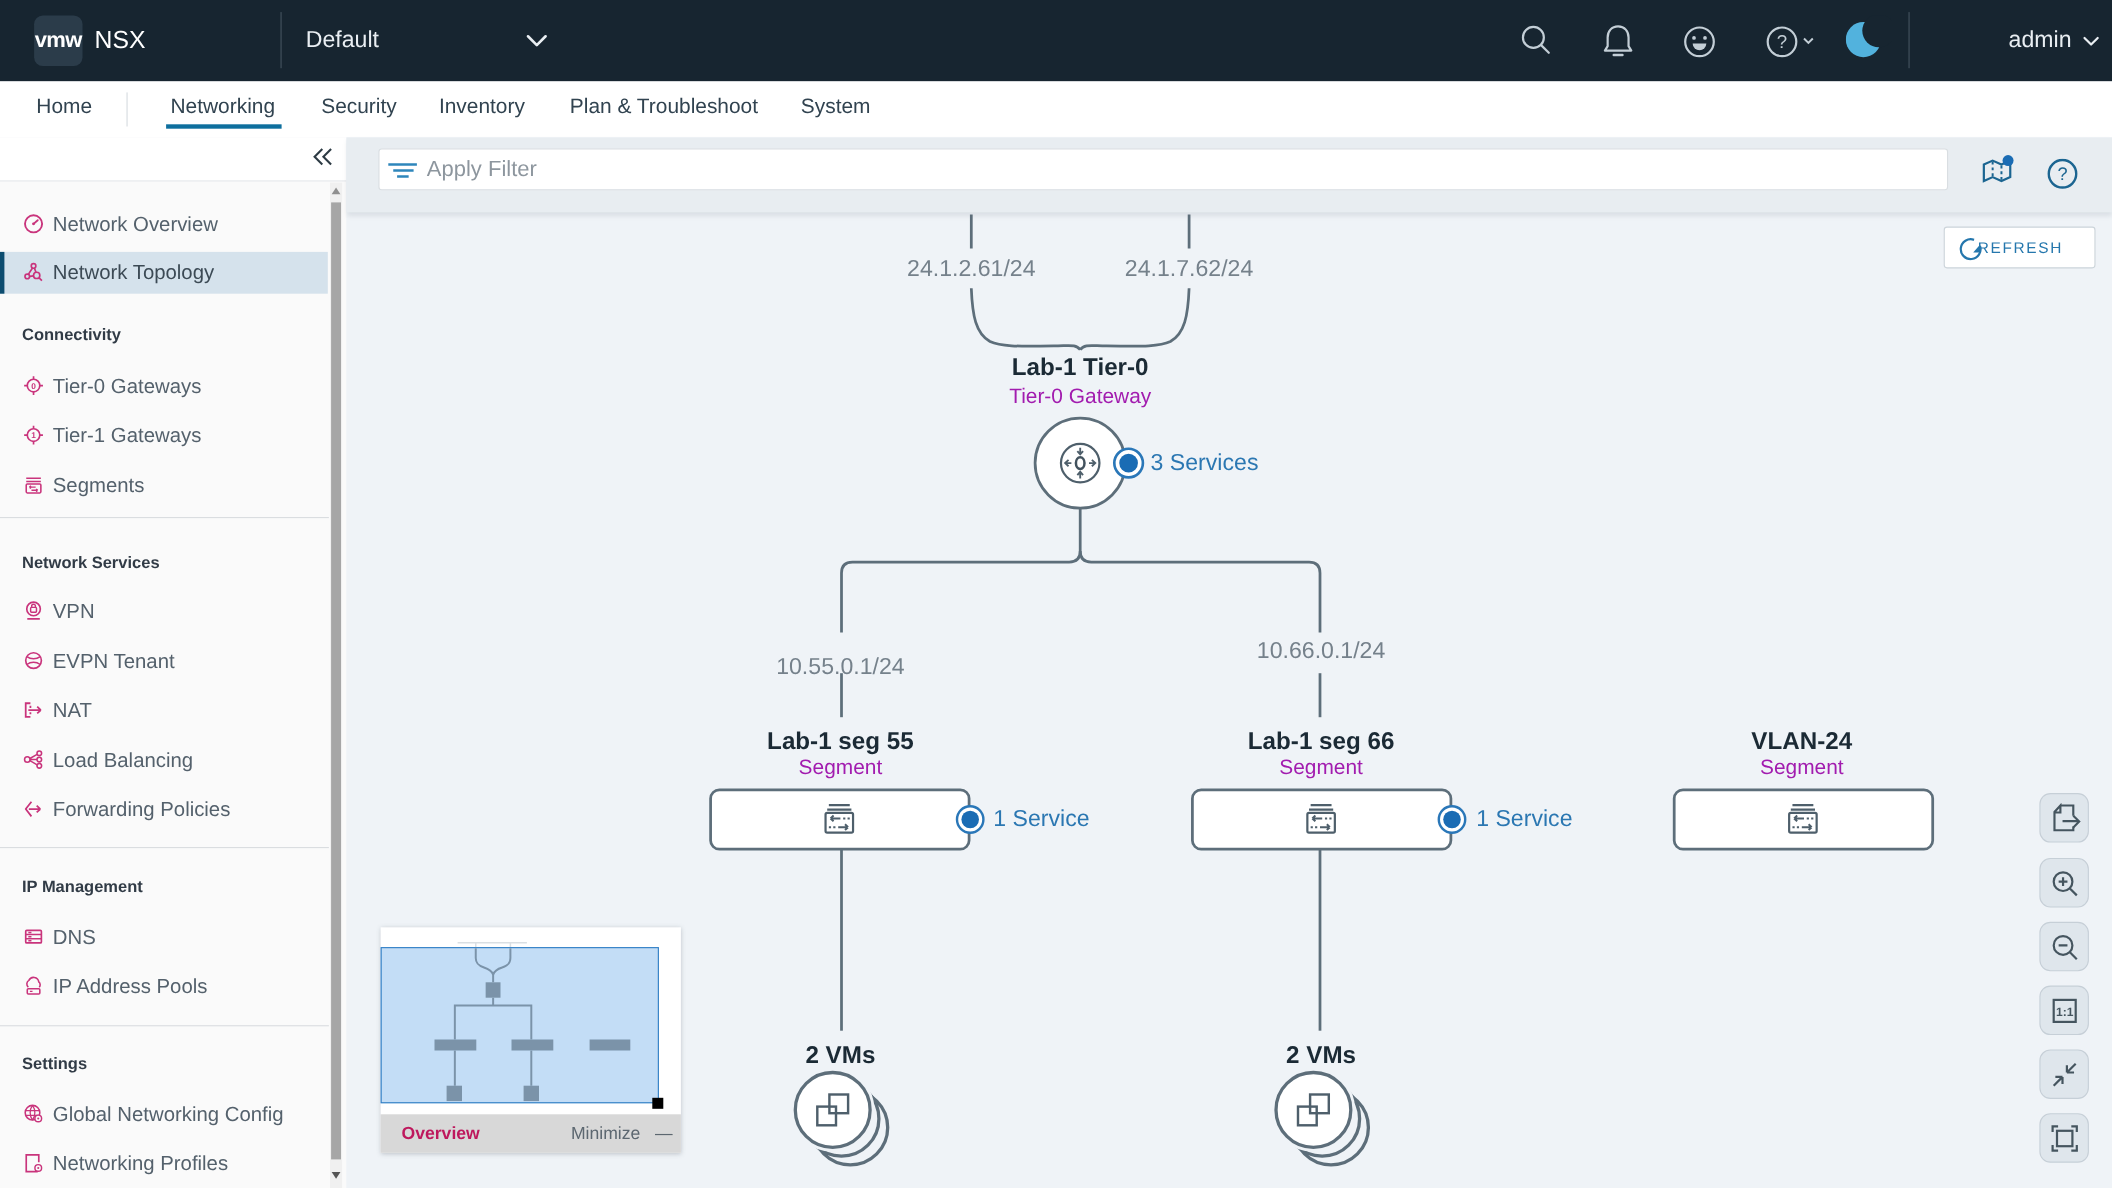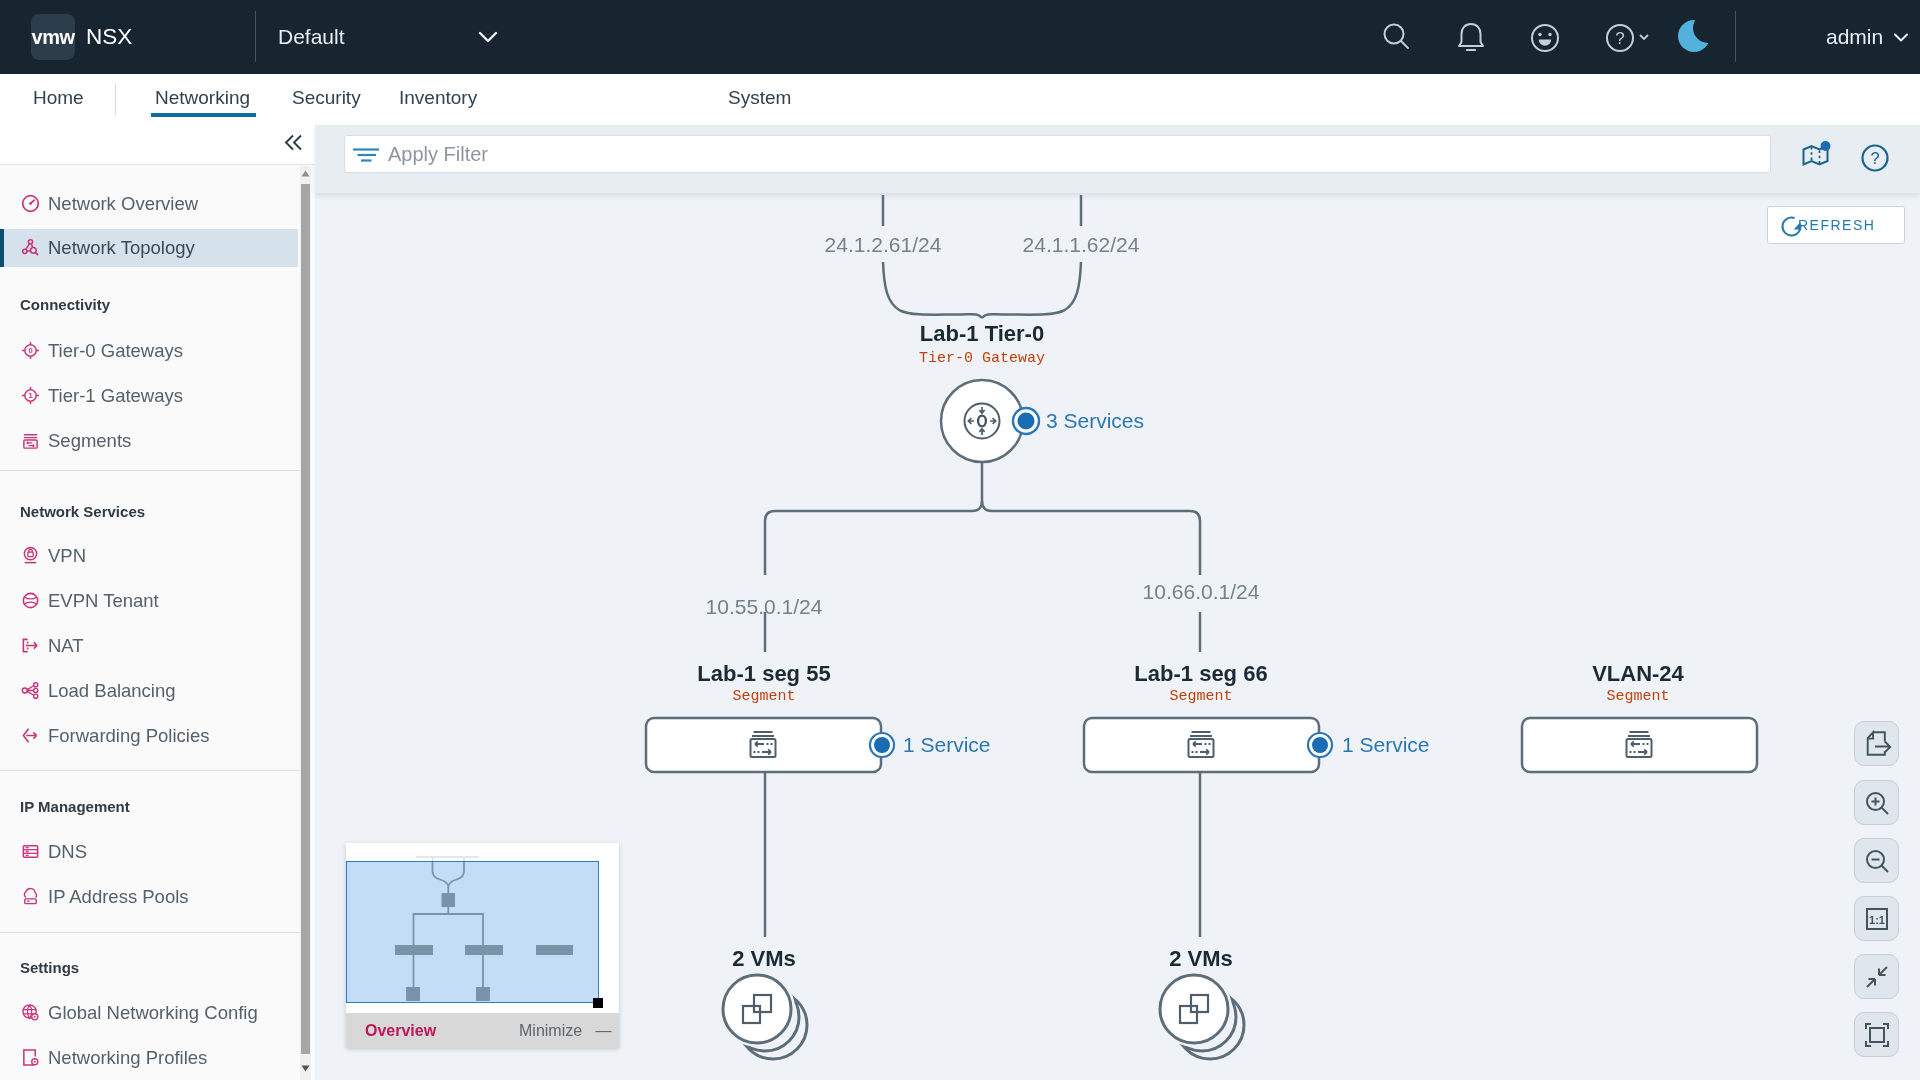--- a/index.html
+++ b/index.html
@@ -42,21 +42,21 @@
   #refresh { left:1767px; top:206px; width:138px; height:38px; background:#fff; border:1px solid #ccd4da; border-radius:3px; }
   #refresh span { position:absolute; left:30px; top:0; line-height:37px; font-size:14px; letter-spacing:1.5px; color:#2577ad; }
 
   
   .tbtn { position:absolute; left:1854px; width:45px; height:45px; background:#dfe6ec; border:1px solid #c6cfd7; border-radius:10px; }
 
   
   .tpt { position:absolute; text-align:center; }
   .ip { font-size:21px; color:#75818b; }
   .ntitle { font-size:22px; font-weight:bold; color:#1b2a35; }
-  .nsub { font-size:15px; color:#c2410c;font-family:Liberation Mono, monospace; }
+  .nsub { font-size:19px; color:#a21caf; }
   .svc { font-size:21px; color:#2b77b2; }
 
   
   #mmap { left:346px; top:843px; width:273px; height:205px; background:#fff; box-shadow:0 1px 4px rgba(100,110,120,0.35); }
   #mmfoot { left:346px; top:1013px; width:273px; height:35px; background:#d8d8d8; }
   #mmfoot .ov { position:absolute; left:19px; top:0; line-height:35px; font-weight:bold; font-size:16px; color:#be185d; }
   #mmfoot .mi { position:absolute; left:173px; top:0; line-height:35px; font-size:16px; color:#5c6770; }
   #mmview { left:346px; top:861px; width:253px; height:142px; background:#c3ddf6; border:1.5px solid #2d7dc4; }
   #mmhandle { left:593px; top:998px; width:10px; height:10px; background:#000; }
 </style>
@@ -99,20 +99,21 @@
 <svg class="abs" style="left:1893px; top:32px;" width="16" height="11" viewBox="0 0 16 11">
     <path d="M2 2.5 L8 8.5 L14 2.5" fill="none" stroke="#e9eef2" stroke-width="2" stroke-linecap="round" stroke-linejoin="round"></path>
   </svg>
 
 <div class="abs" id="nav">
   <span class="tab" style="left:33px;">Home</span>
   <span id="navdiv"></span>
   <span class="tab" style="left:155px;">Networking</span>
   <span class="tab" style="left:292px;">Security</span>
   <span class="tab" style="left:399px;">Inventory</span>
+  <span class="tab" style="left:518px;">Plan &amp; Troubleshoot</span>
   <span class="tab" style="left:728px;">System</span>
 </div>
 <div class="abs" id="tabu"></div>
 
 <div class="abs" id="side"></div>
 <div class="abs" id="sidetop"></div>
 <svg class="abs" style="left:284px; top:134px;" width="19" height="17" viewBox="0 0 19 17">
     <path d="M9 1.5 L2 8.5 L9 15.5 M17 1.5 L10 8.5 L17 15.5" fill="none" stroke="#2d3b44" stroke-width="1.9"></path>
   </svg>
 <div class="abs" id="selitem"></div>
@@ -362,21 +363,21 @@
       <circle cx="0" cy="0" r="34" fill="#fff" stroke="#5d6e7a" stroke-width="3"></circle>
       <g stroke="#4e5f6b" stroke-width="2.2" fill="none">
         <rect x="-3" y="-14" width="17" height="17"></rect>
         <rect x="-14" y="-3" width="17" height="17"></rect>
       </g>
     </g>
   </g>
 </svg>
 
 <div class="abs tpt ip" style="left:783px; top:233px; width:200px;">24.1.2.61/24</div>
-<div class="abs tpt ip" style="left:981px; top:233px; width:200px;">24.1.1.62/24</div>
+<div class="abs tpt ip" style="left:981px; top:233px; width:200px;">24.1.7.62/24</div>
 <div class="abs tpt ntitle" style="left:882px; top:321px; width:200px;">Lab-1 Tier-0</div>
 <div class="abs tpt nsub" style="left:882px; top:350px; width:200px;">Tier-0 Gateway</div>
 <div class="abs tpt svc" style="left:1046px; top:409px; width:200px; text-align:left;">3 Services</div>
 <div class="abs tpt ip" style="left:664px; top:595px; width:200px;">10.55.0.1/24</div>
 <div class="abs tpt ip" style="left:1101px; top:580px; width:200px;">10.66.0.1/24</div>
 <div class="abs tpt ntitle" style="left:664px; top:661px; width:200px;">Lab-1 seg 55</div>
 <div class="abs tpt nsub" style="left:664px; top:688px; width:200px;">Segment</div>
 <div class="abs tpt ntitle" style="left:1101px; top:661px; width:200px;">Lab-1 seg 66</div>
 <div class="abs tpt nsub" style="left:1101px; top:688px; width:200px;">Segment</div>
 <div class="abs tpt ntitle" style="left:1538px; top:661px; width:200px;">VLAN-24</div>

